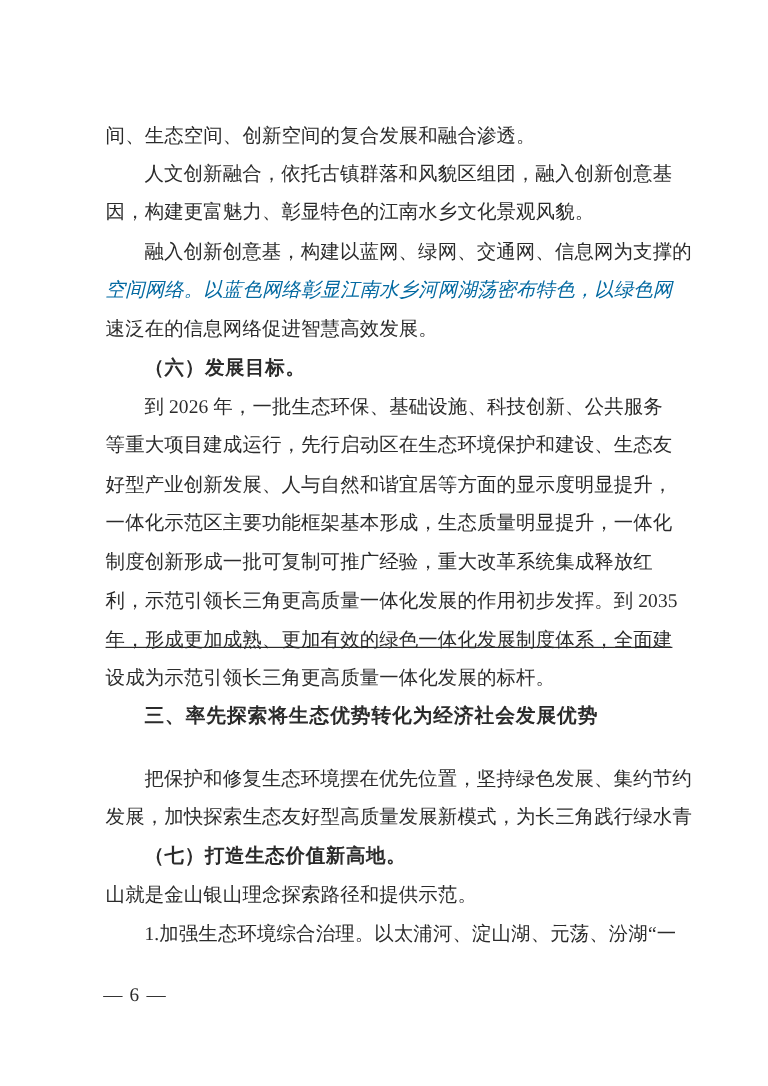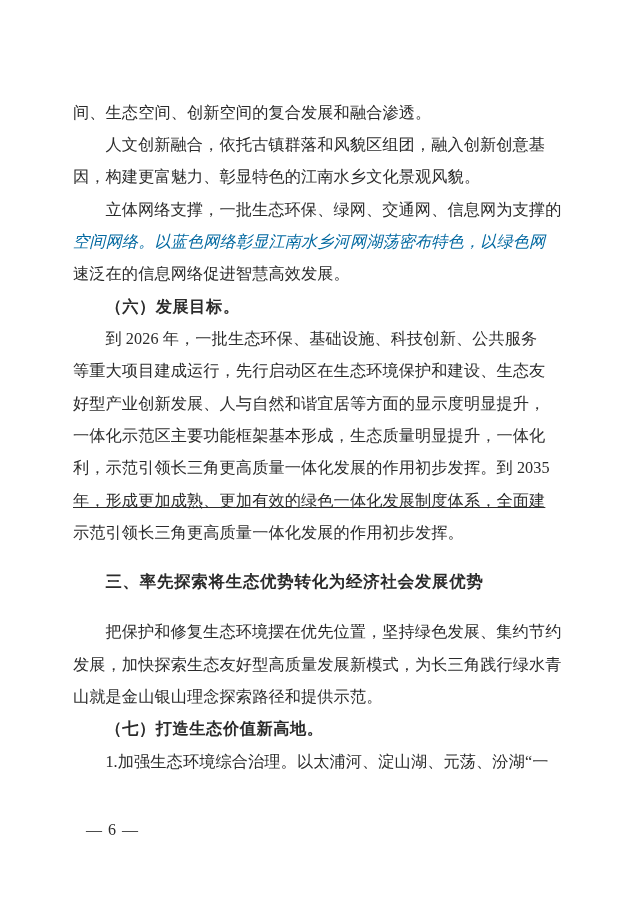--- a/index.html
+++ b/index.html
@@ -12,21 +12,21 @@
   }
   .page {
     position: relative;
     width: 640px;
     height: 905px;
     background: #ffffff;
     overflow: hidden;
   }
   .content {
     position: absolute;
-    left: 73px;
+    left: 88px;
     top: 97px;
     width: 474px;
   }
   .line {
     height: 32.3px;
     line-height: 32.3px;
     font-size: 16.2px;
     letter-spacing: 0.1px;
     color: #2b2b2b;
     white-space: nowrap;
@@ -58,32 +58,33 @@
   }
 </style>
 </head>
 <body style="background: rgb(255, 255, 255);">
 
 <div class="page">
   <div class="content" id="doc-lines">
       <div class="line body" style="color: rgb(43, 43, 43);">间、生态空间、创新空间的复合发展和融合渗透。</div>
       <div class="line body indent" style="color: rgb(43, 43, 43);">人文创新融合，依托古镇群落和风貌区组团，融入创新创意基</div>
       <div class="line body" style="color: rgb(43, 43, 43); font-family: Liberation Mono, monospace;">因，构建更富魅力、彰显特色的江南水乡文化景观风貌。</div>
-      <div class="line body indent" style="color: rgb(43, 43, 43);">立体网络支撑，一批生态环保、绿网、交通网、信息网为支撑的</div>
+      <div class="line body indent" style="color: rgb(43, 43, 43);">融入创新创意基，构建以蓝网、绿网、交通网、信息网为支撑的</div>
       <div class="line body" style="color: #0369a1; font-style: italic;">空间网络。以蓝色网络彰显江南水乡河网湖荡密布特色，以绿色网</div>
       <div class="line body" style="color: rgb(43, 43, 43);">速泛在的信息网络促进智慧高效发展。</div>
       <div class="line kai-heading indent" style="color: rgb(43, 43, 43);">（六）发展目标。</div>
       <div class="line body indent" style="color: rgb(43, 43, 43);">到 2026 年，一批生态环保、基础设施、科技创新、公共服务</div>
       <div class="line body" style="color: rgb(43, 43, 43);">等重大项目建成运行，先行启动区在生态环境保护和建设、生态友</div>
       <div class="line body" style="color: rgb(43, 43, 43);">好型产业创新发展、人与自然和谐宜居等方面的显示度明显提升，</div>
       <div class="line body" style="color: rgb(43, 43, 43);">一体化示范区主要功能框架基本形成，生态质量明显提升，一体化</div>
+      <div class="line body" style="color: rgb(43, 43, 43);">制度创新形成一批可复制可推广经验，重大改革系统集成释放红</div>
       <div class="line body" style="color: rgb(43, 43, 43);">利，示范引领长三角更高质量一体化发展的作用初步发挥。到 2035</div>
       <div class="line body" style="color: rgb(43, 43, 43); text-decoration: underline;">年，形成更加成熟、更加有效的绿色一体化发展制度体系，全面建</div>
-      <div class="line body" style="color: rgb(43, 43, 43);">示范引领长三角更高质量一体化发展的作用初步发挥。</div>
-      <div class="line hei-heading indent" style="color: rgb(43, 43, 43); margin-top: 16px;">三、率先探索将生态优势转化为经济社会发展优势</div>
+      <div class="line body" style="color: rgb(43, 43, 43);">设成为示范引领长三角更高质量一体化发展的标杆。</div>
+      <div class="line hei-heading indent" style="color: rgb(43, 43, 43);">三、率先探索将生态优势转化为经济社会发展优势</div>
       <div class="line body indent" style="color: rgb(43, 43, 43); margin-top: 19px;">把保护和修复生态环境摆在优先位置，坚持绿色发展、集约节约</div>
       <div class="line body" style="color: rgb(43, 43, 43);">发展，加快探索生态友好型高质量发展新模式，为长三角践行绿水青</div>
+      <div class="line kai-heading indent" style="color: rgb(43, 43, 43);">（七）打造生态价值新高地。</div>
       <div class="line body" style="color: rgb(43, 43, 43);">山就是金山银山理念探索路径和提供示范。</div>
-      <div class="line kai-heading indent" style="color: rgb(43, 43, 43);">（七）打造生态价值新高地。</div>
       <div class="line body indent" style="color: rgb(43, 43, 43);">1.加强生态环境综合治理。以太浦河、淀山湖、元荡、汾湖“一</div>
     </div>
   <div class="footer" style="color: rgb(43, 43, 43);">— 6 —</div>
 </div>
 
 </body></html>

